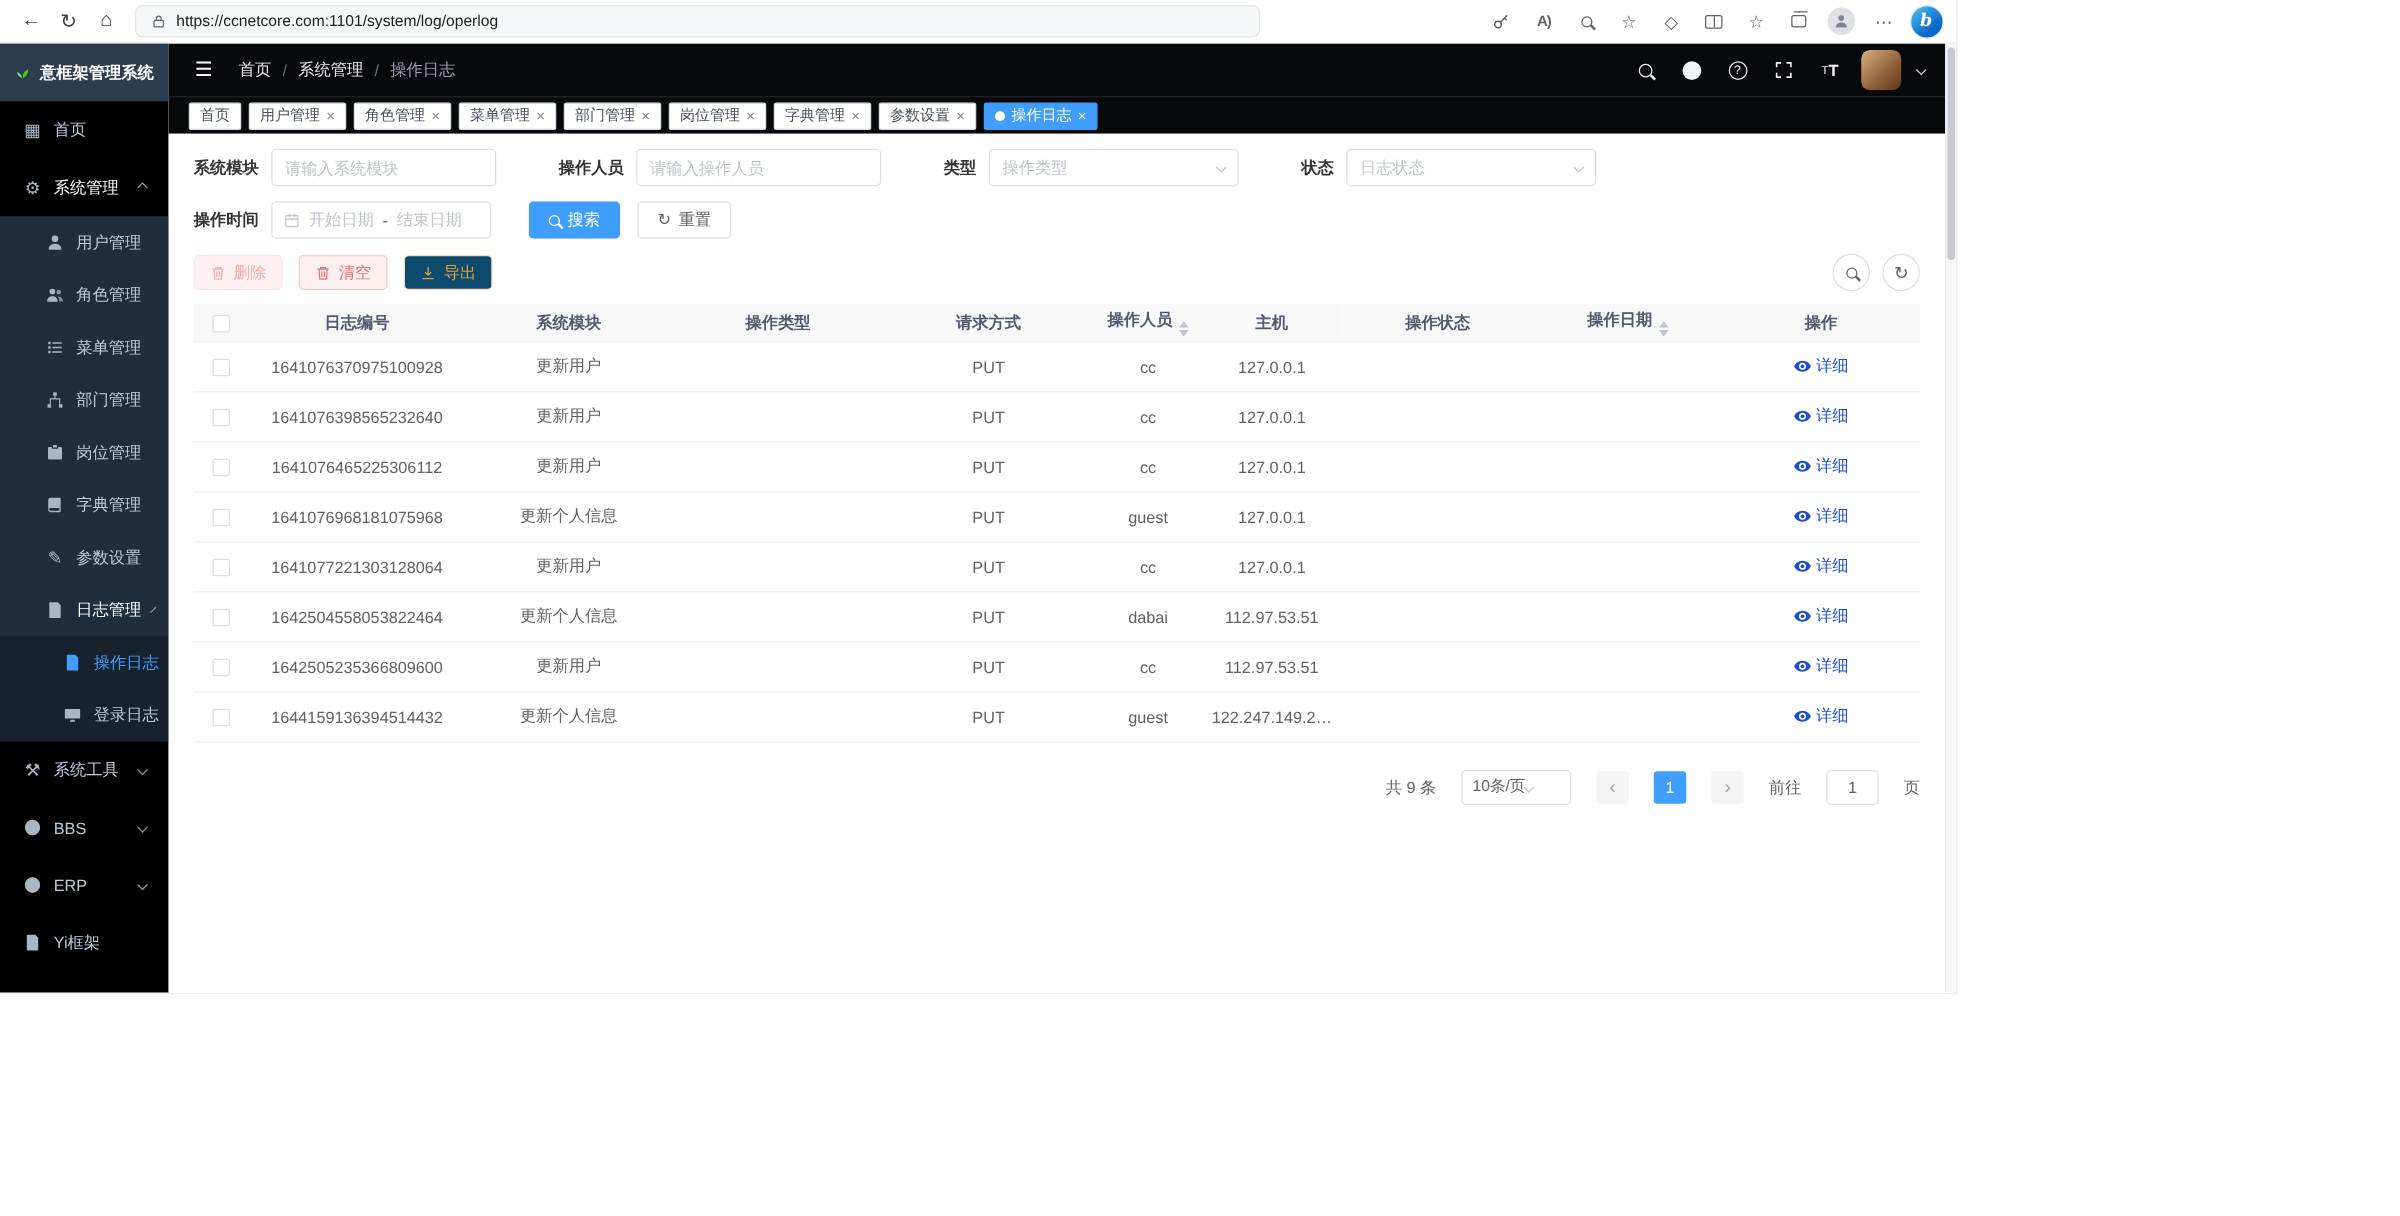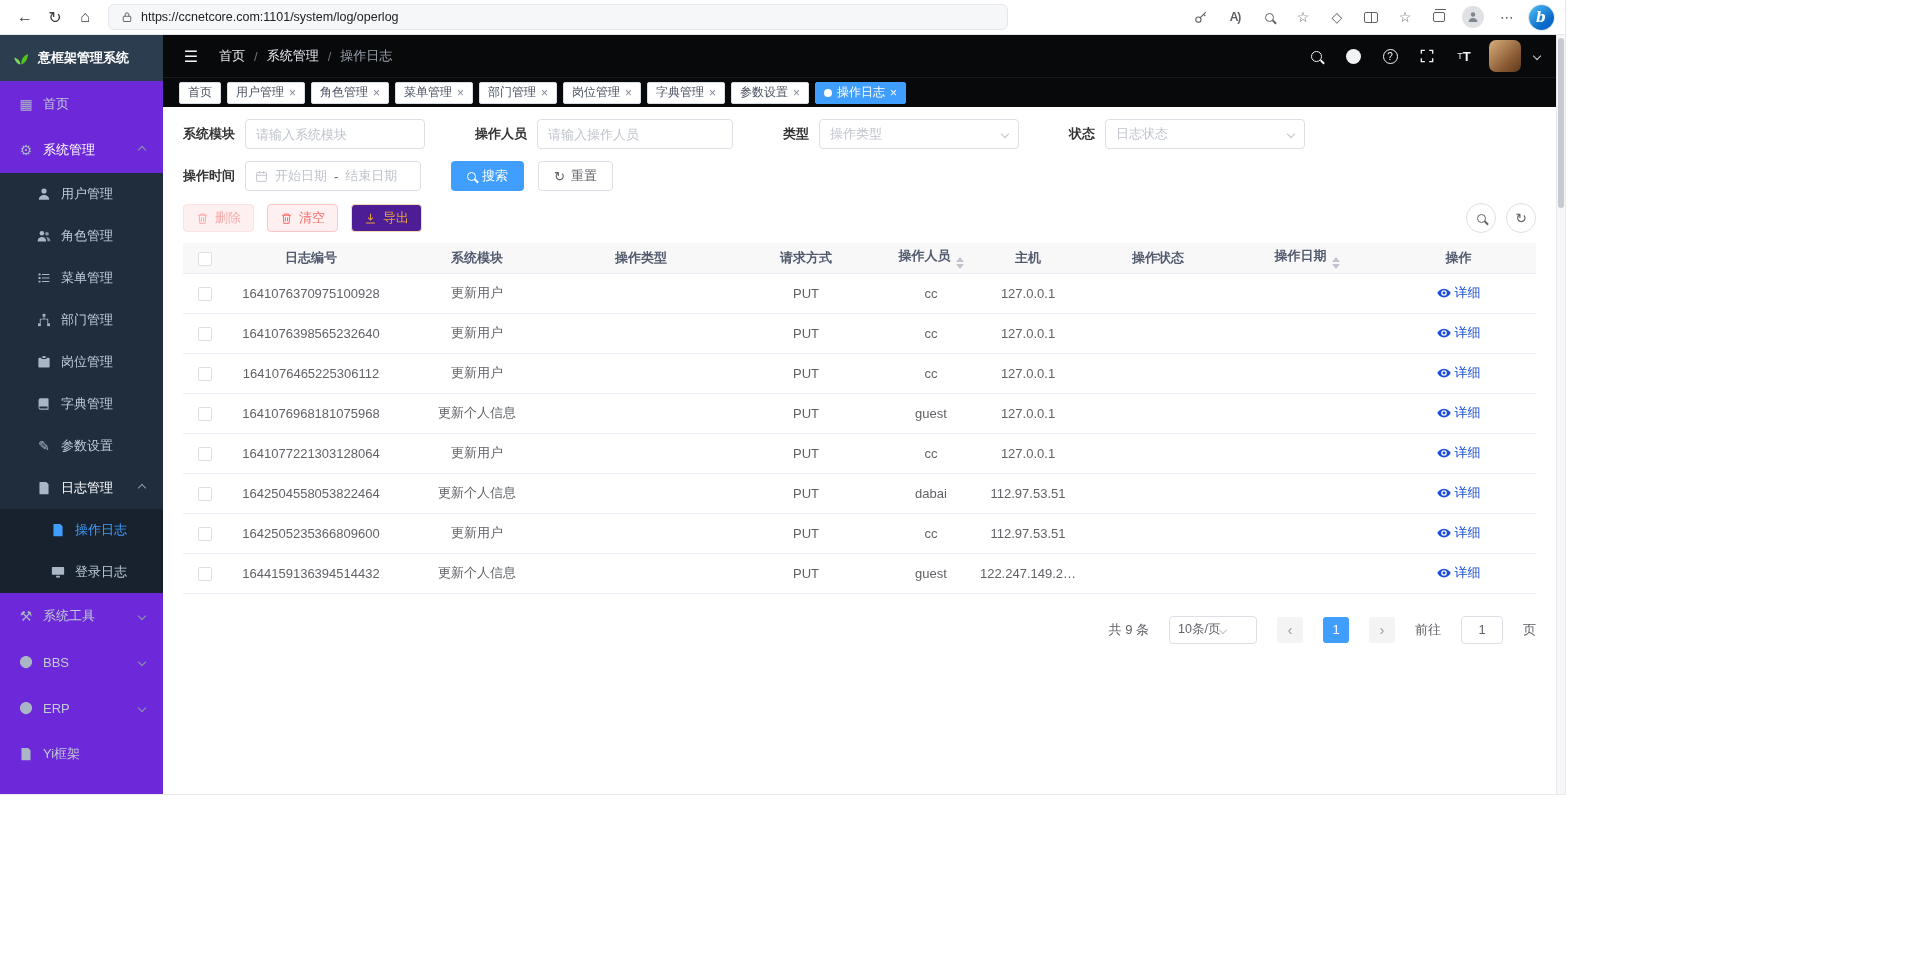--- a/index.html
+++ b/index.html
@@ -27,21 +27,21 @@
   .i-mag::after{content:"";position:absolute;width:5px;height:1.5px;background:currentColor;transform:rotate(45deg);right:-4px;bottom:-2px}
   .chev{width:6px;height:6px;border-right:1.4px solid currentColor;border-bottom:1.4px solid currentColor;transform:rotate(45deg);display:inline-block}
   .chev.up{transform:rotate(-135deg)}
   svg.mic{width:14px;height:14px;fill:currentColor}
   svg.s-ic{width:14px;height:14px}
 
   
   .page{display:flex;height:760px;position:relative;background:#fff}
 
   
-  .sidebar{width:163px;background:#6d28d9;color:#bfcbd9;flex-shrink:0;overflow:hidden}
+  .sidebar{width:135px;background:#000000;color:#bfcbd9;flex-shrink:0;overflow:hidden}
   .logo{height:46px;display:flex;align-items:center;gap:8px;padding:0 12px;color:#fff;font-weight:bold;font-size:13px;background:#2d3d50;white-space:nowrap}
   .mi{display:flex;align-items:center;gap:9px;height:46px;padding:0 18px;font-size:13px;cursor:pointer;white-space:nowrap}
   .mi .micon{width:16px;display:flex;justify-content:center;align-items:center;font-size:14px;color:#aab6c5;flex-shrink:0}
   .mi .mcaret{margin-left:auto;color:#8f9bab}
   .sub{background:#1f2d3d}
   .sub .mi{height:42px;padding-left:36px}
   .sub2{background:#17222e}
   .sub2 .mi{height:42px;padding-left:50px}
   .mi.active{color:#409eff}
   .mi.active .micon{color:#409eff}
@@ -75,21 +75,21 @@
   .fbox{height:30px;border:1px solid #dcdfe6;border-radius:4px;padding:0 10px;display:flex;align-items:center;background:#fff;font-size:13px}
   .select{width:200px;justify-content:space-between;color:#bfc4cc}
   .select .chev{color:#c0c4cc}
   .daterange{width:176px;color:#bfc4cc;gap:7px;padding:0 9px;margin-right:30px}
   .btn{height:30px;padding:0 15px;border-radius:4px;font-size:13px;display:inline-flex;align-items:center;gap:6px;border:1px solid transparent;cursor:pointer;background:#fff;font-family:inherit}
   .btn-primary{background:#409eff;color:#fff}
   .btn-plain{border-color:#dcdfe6;color:#606266}
   .btn-sm{height:28px;padding:0 12px}
   .btn-del{background:#fef0f0;border-color:#fde2e2;color:#f7abab}
   .btn-danger{background:#fef0f0;border-color:#f8c8c8;color:#f56c6c}
-  .btn-warn{background:#4c1d95;border-color:#f3dcb6;color:#e6a23c}
+  .btn-warn{background:#0c4a6e;border-color:#f3dcb6;color:#e6a23c}
   .toolbar{display:flex;align-items:center;gap:13px;margin-bottom:10px}
   .tool-right{margin-left:auto;display:flex;gap:10px}
   .circle-btn{width:30px;height:30px;border:1px solid #dcdfe6;border-radius:50%;display:flex;align-items:center;justify-content:center;color:#606266;background:#fff;font-size:14px}
 
   
   table{width:100%;border-collapse:collapse;font-size:13px;color:#606266;table-layout:fixed}
   th,td{text-align:center;border-bottom:1px solid #ebeef5;padding:0 4px;overflow:hidden;white-space:nowrap;text-overflow:ellipsis}
   thead th{background:#f8f8f9;color:#515a6e;font-weight:bold;height:30px}
   tbody td{height:40px}
   .cb{appearance:none;-webkit-appearance:none;width:14px;height:14px;border:1px solid #dcdfe6;border-radius:2px;background:#fff;vertical-align:middle;margin:0}

